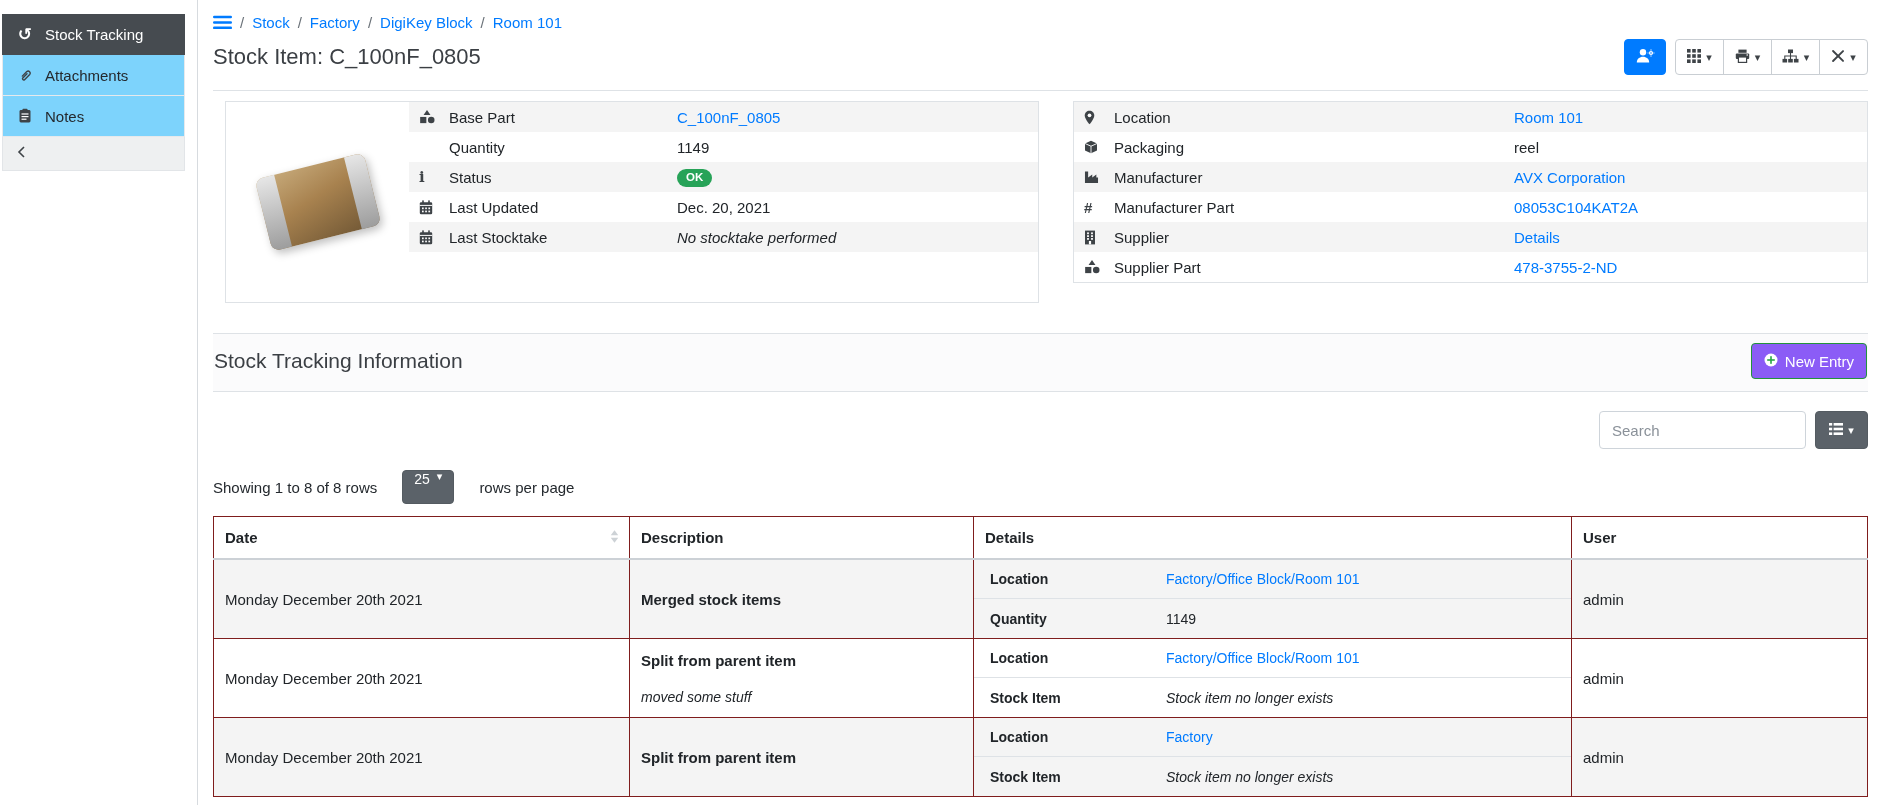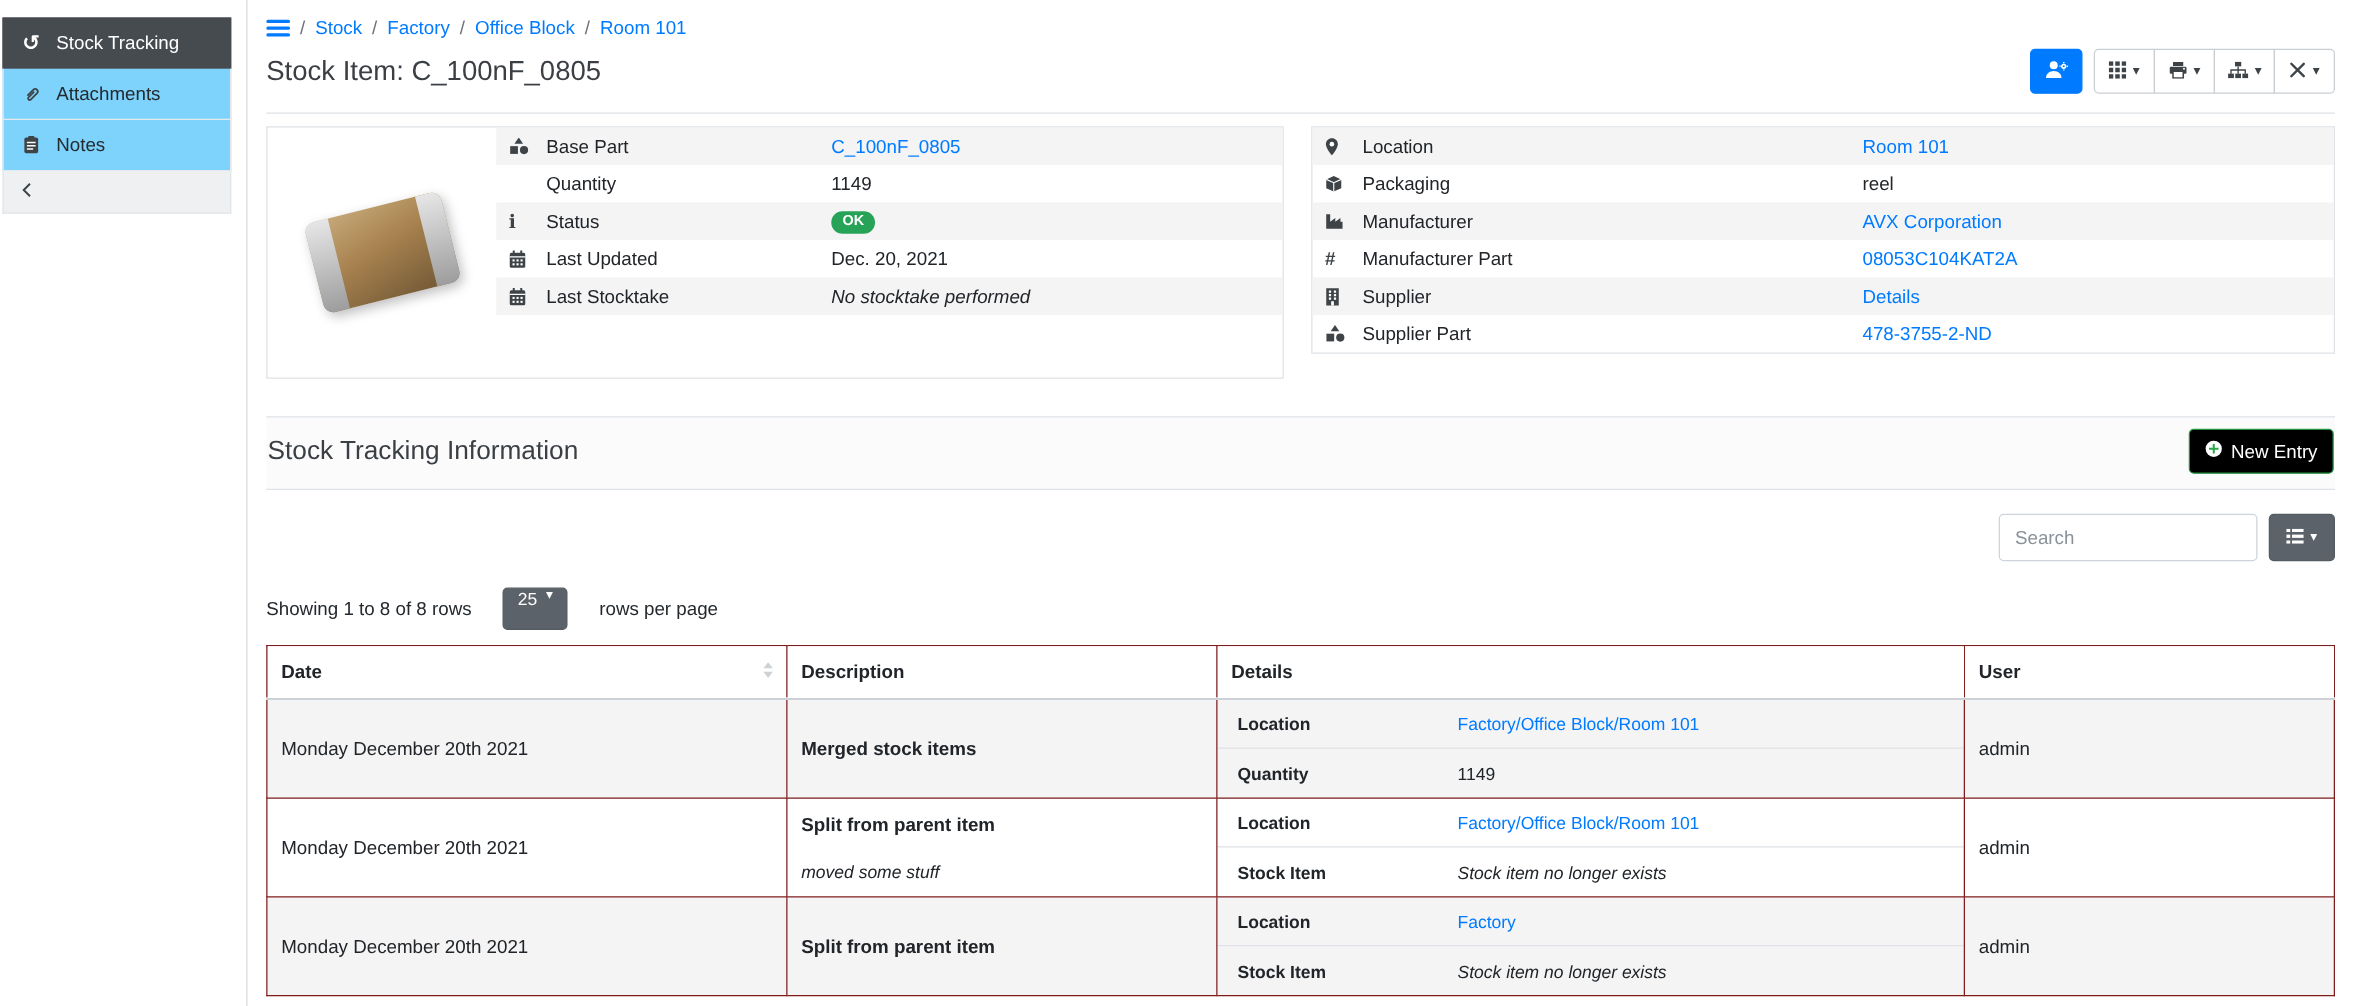--- a/index.html
+++ b/index.html
@@ -40,21 +40,21 @@
   .tb-btn.primary { width:42px; background:#007bff; border-color:#007bff; border-radius:4px; }
   .btn-group { display:inline-flex; }
   .btn-group .tb-btn { width:49px; }
   .btn-group .tb-btn + .tb-btn { margin-left:-1px; }
   .btn-group .tb-btn:first-child { border-radius:4px 0 0 4px; }
   .btn-group .tb-btn:last-child { border-radius:0 4px 4px 0; }
   .caret { font-size:11px; color:#3e4347; line-height:1; }
 
   
   .panels { display:flex; gap:22px; margin-top:10px; }
-  .panel { border:1px solid #dee2e6; background:#fff; }
+  .panel { border:1px solid #dee2e6; background:#fff;margin-left:12px; }
   .panel-left { width:814px; height:202px; display:flex; }
   .panel-right { flex:1; align-self:flex-start; }
   .item-image { width:183px; display:flex; align-items:center; justify-content:center; cursor:pointer; }
   .chip { position:relative; width:112px; height:74px; transform:rotate(-14deg);
     background:linear-gradient(160deg,#c9ad7e 0%,#a8824f 45%,#6f5634 100%);
     border-radius:8px; box-shadow:2px 4px 9px rgba(0,0,0,0.25); }
   .chip::before,.chip::after { content:""; position:absolute; top:0; bottom:0; width:20px;
     background:linear-gradient(#e6e6e6,#9d9d9d); }
   .chip::before { left:0; border-radius:8px 0 0 8px; }
   .chip::after { right:0; border-radius:0 8px 8px 0; }
@@ -70,21 +70,21 @@
   .badge-ok { display:inline-block; background:#27a358; color:#fff; font-size:11.5px; font-weight:bold;
     padding:3px 9px 4px; border-radius:10px; line-height:1; }
   .italic { font-style:italic; }
   .glyph-hash,.glyph-info { font-weight:bold; color:#3e4347; }
   .glyph-info { font-family:"DejaVu Serif",serif; font-size:15px; }
 
   
   .section-bar { margin-top:30px; border-top:1px solid #dee2e6; border-bottom:1px solid #dee2e6;
     background:#fbfbfc; display:flex; align-items:center; justify-content:space-between; padding:9px 1px 12px; }
   h2 { font-size:21px; font-weight:500; color:#3b3f44; }
-  .btn-new-entry { display:inline-flex; align-items:center; gap:7px; background:#000000; color:#fff;
+  .btn-new-entry { display:inline-flex; align-items:center; gap:7px; background:#8b5cf6; color:#fff;
     border:1px solid #23923d; border-radius:4px; height:36px; padding:0 12px; font-size:15px; cursor:pointer; }
 
   .table-toolbar { display:flex; justify-content:flex-end; align-items:center; gap:9px; margin-top:19px; }
   .search-input { width:207px; height:38px; border:1px solid #ced4da; border-radius:4px; padding:0 12px;
     font-size:15px; color:#495057; outline:none; font-family:inherit; }
   .search-input::placeholder { color:#8a9199; }
   .btn-columns { width:53px; height:38px; background:#5b6269; border:1px solid #545b61; border-radius:4px;
     display:inline-flex; align-items:center; justify-content:center; gap:5px; cursor:pointer; }
   .btn-columns .caret { color:#fff; }
 
@@ -156,21 +156,21 @@
             <rect y="0.8" width="19" height="2.5" rx="1.2" fill="#007bff"></rect>
             <rect y="6.2" width="19" height="2.5" rx="1.2" fill="#007bff"></rect>
             <rect y="11.6" width="19" height="2.5" rx="1.2" fill="#007bff"></rect>
           </svg>
       </span>
       <span class="sep">/</span>
       <a class="bc-link">Stock</a>
       <span class="sep">/</span>
       <a class="bc-link">Factory</a>
       <span class="sep">/</span>
-      <a class="bc-link">Office Block</a>
+      <a class="bc-link">DigiKey Block</a>
       <span class="sep">/</span>
       <a class="bc-link">Room 101</a>
     </div>
 
     <div class="title-row">
       <h1>Stock Item: C_100nF_0805</h1>
       <div class="toolbar">
         <button class="tb-btn primary">
           <span>
             <svg width="19" height="15" viewBox="0 0 19 15">

